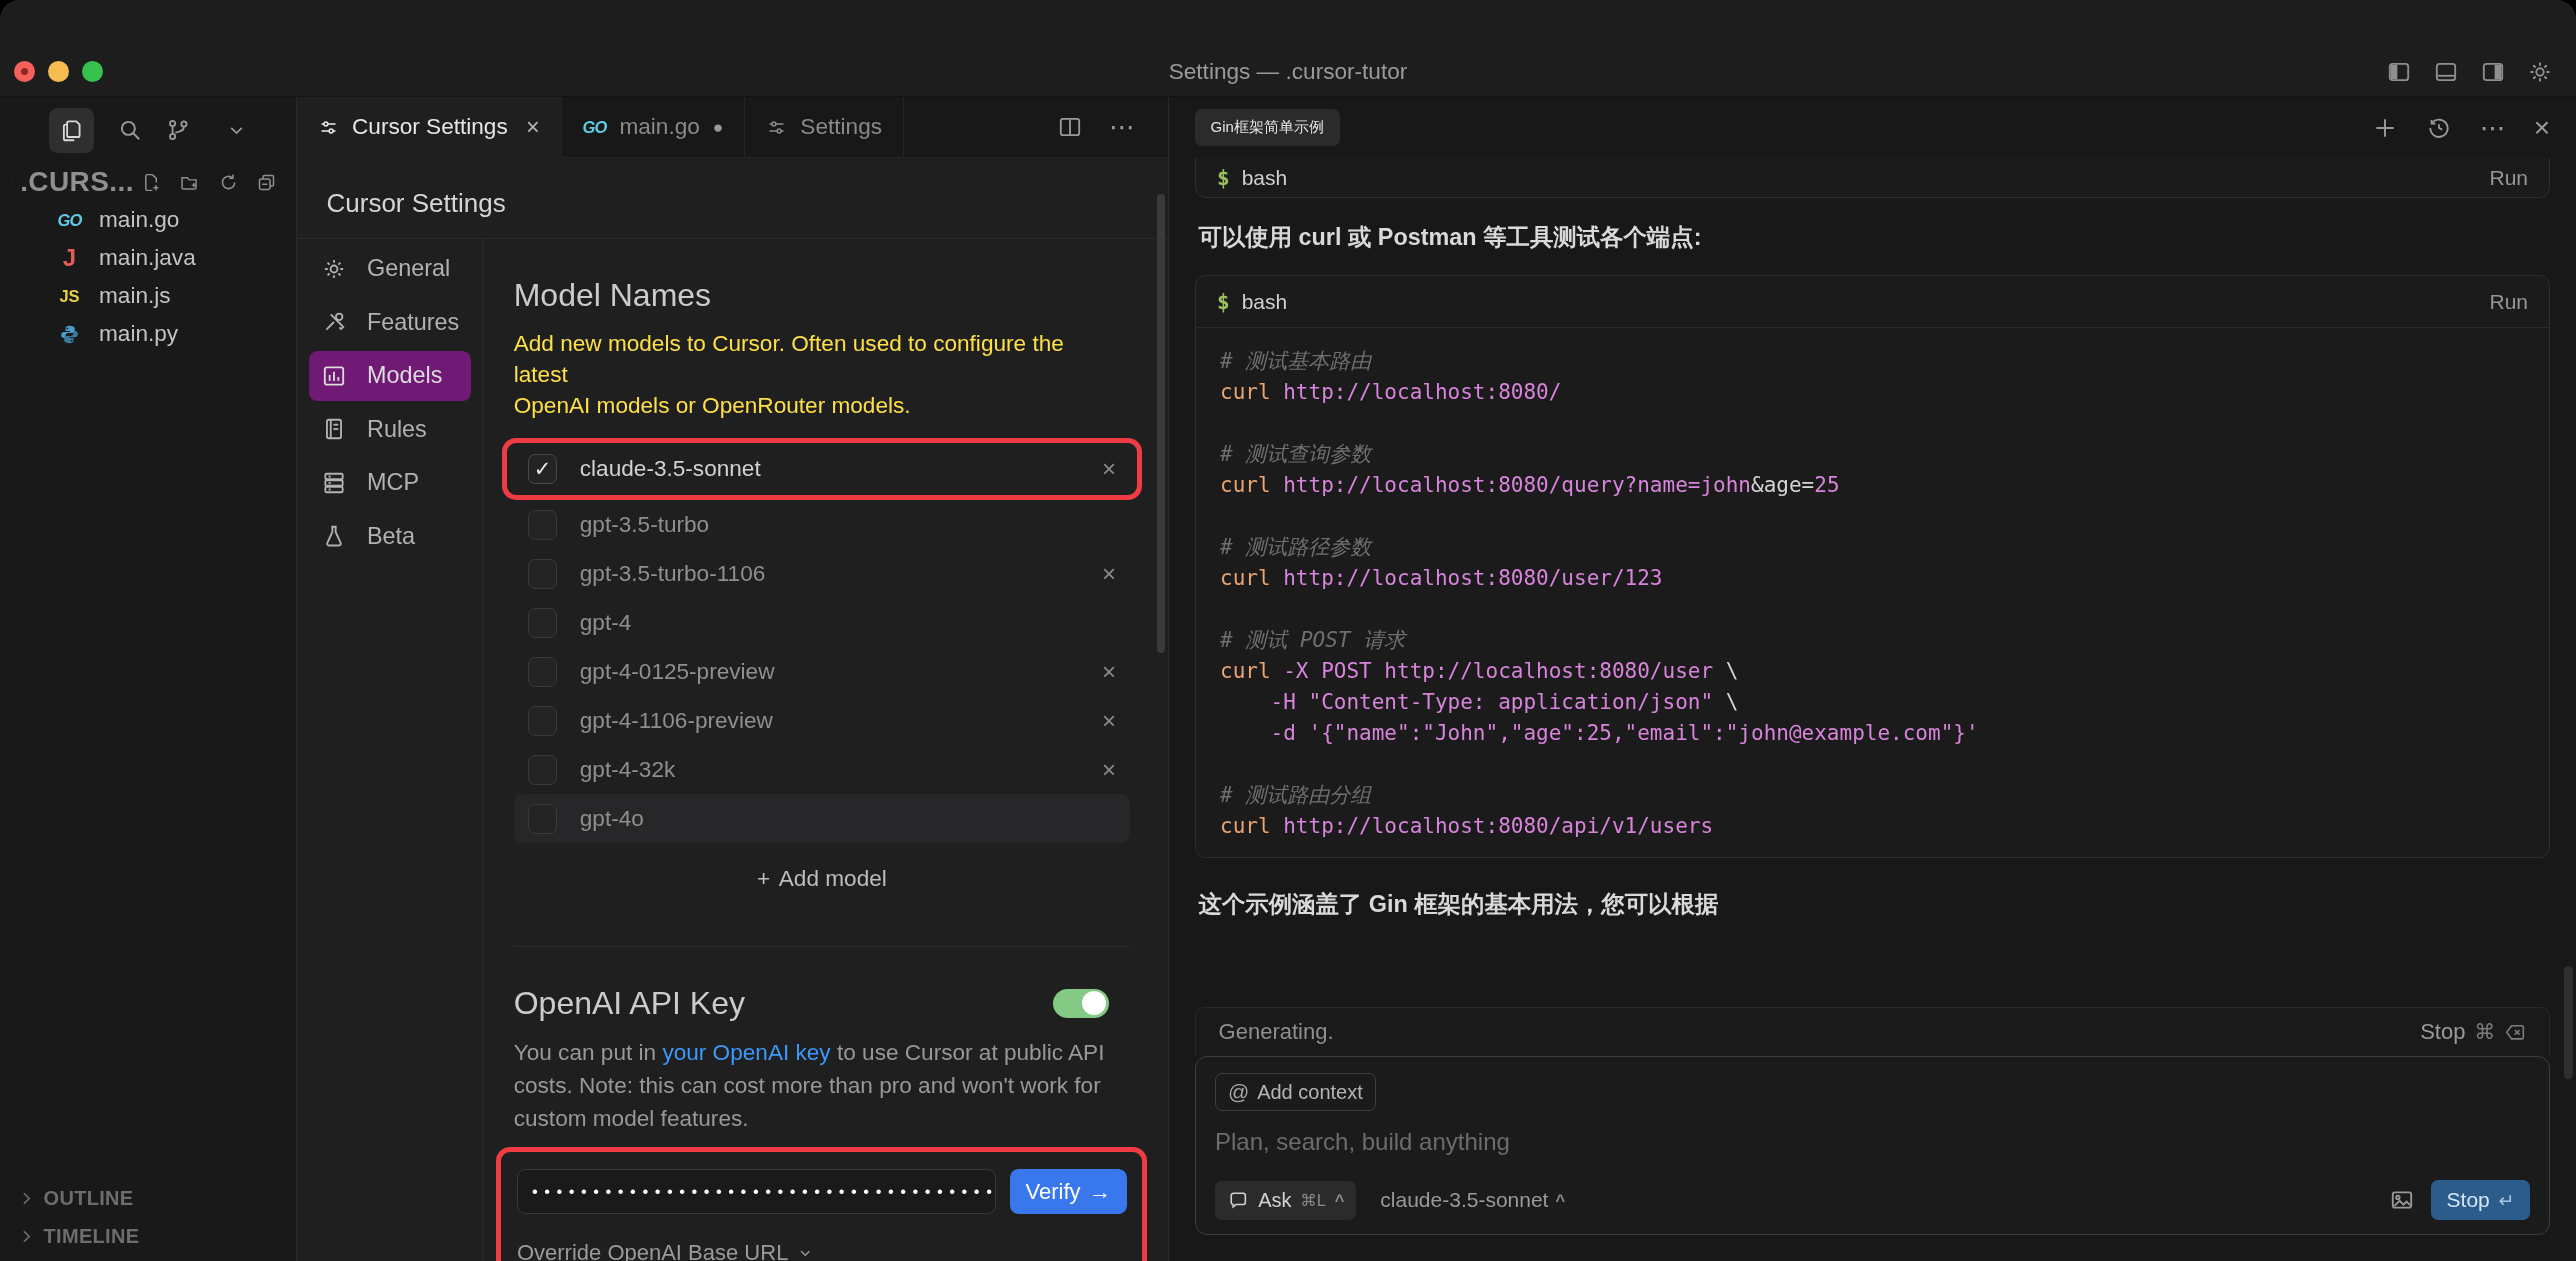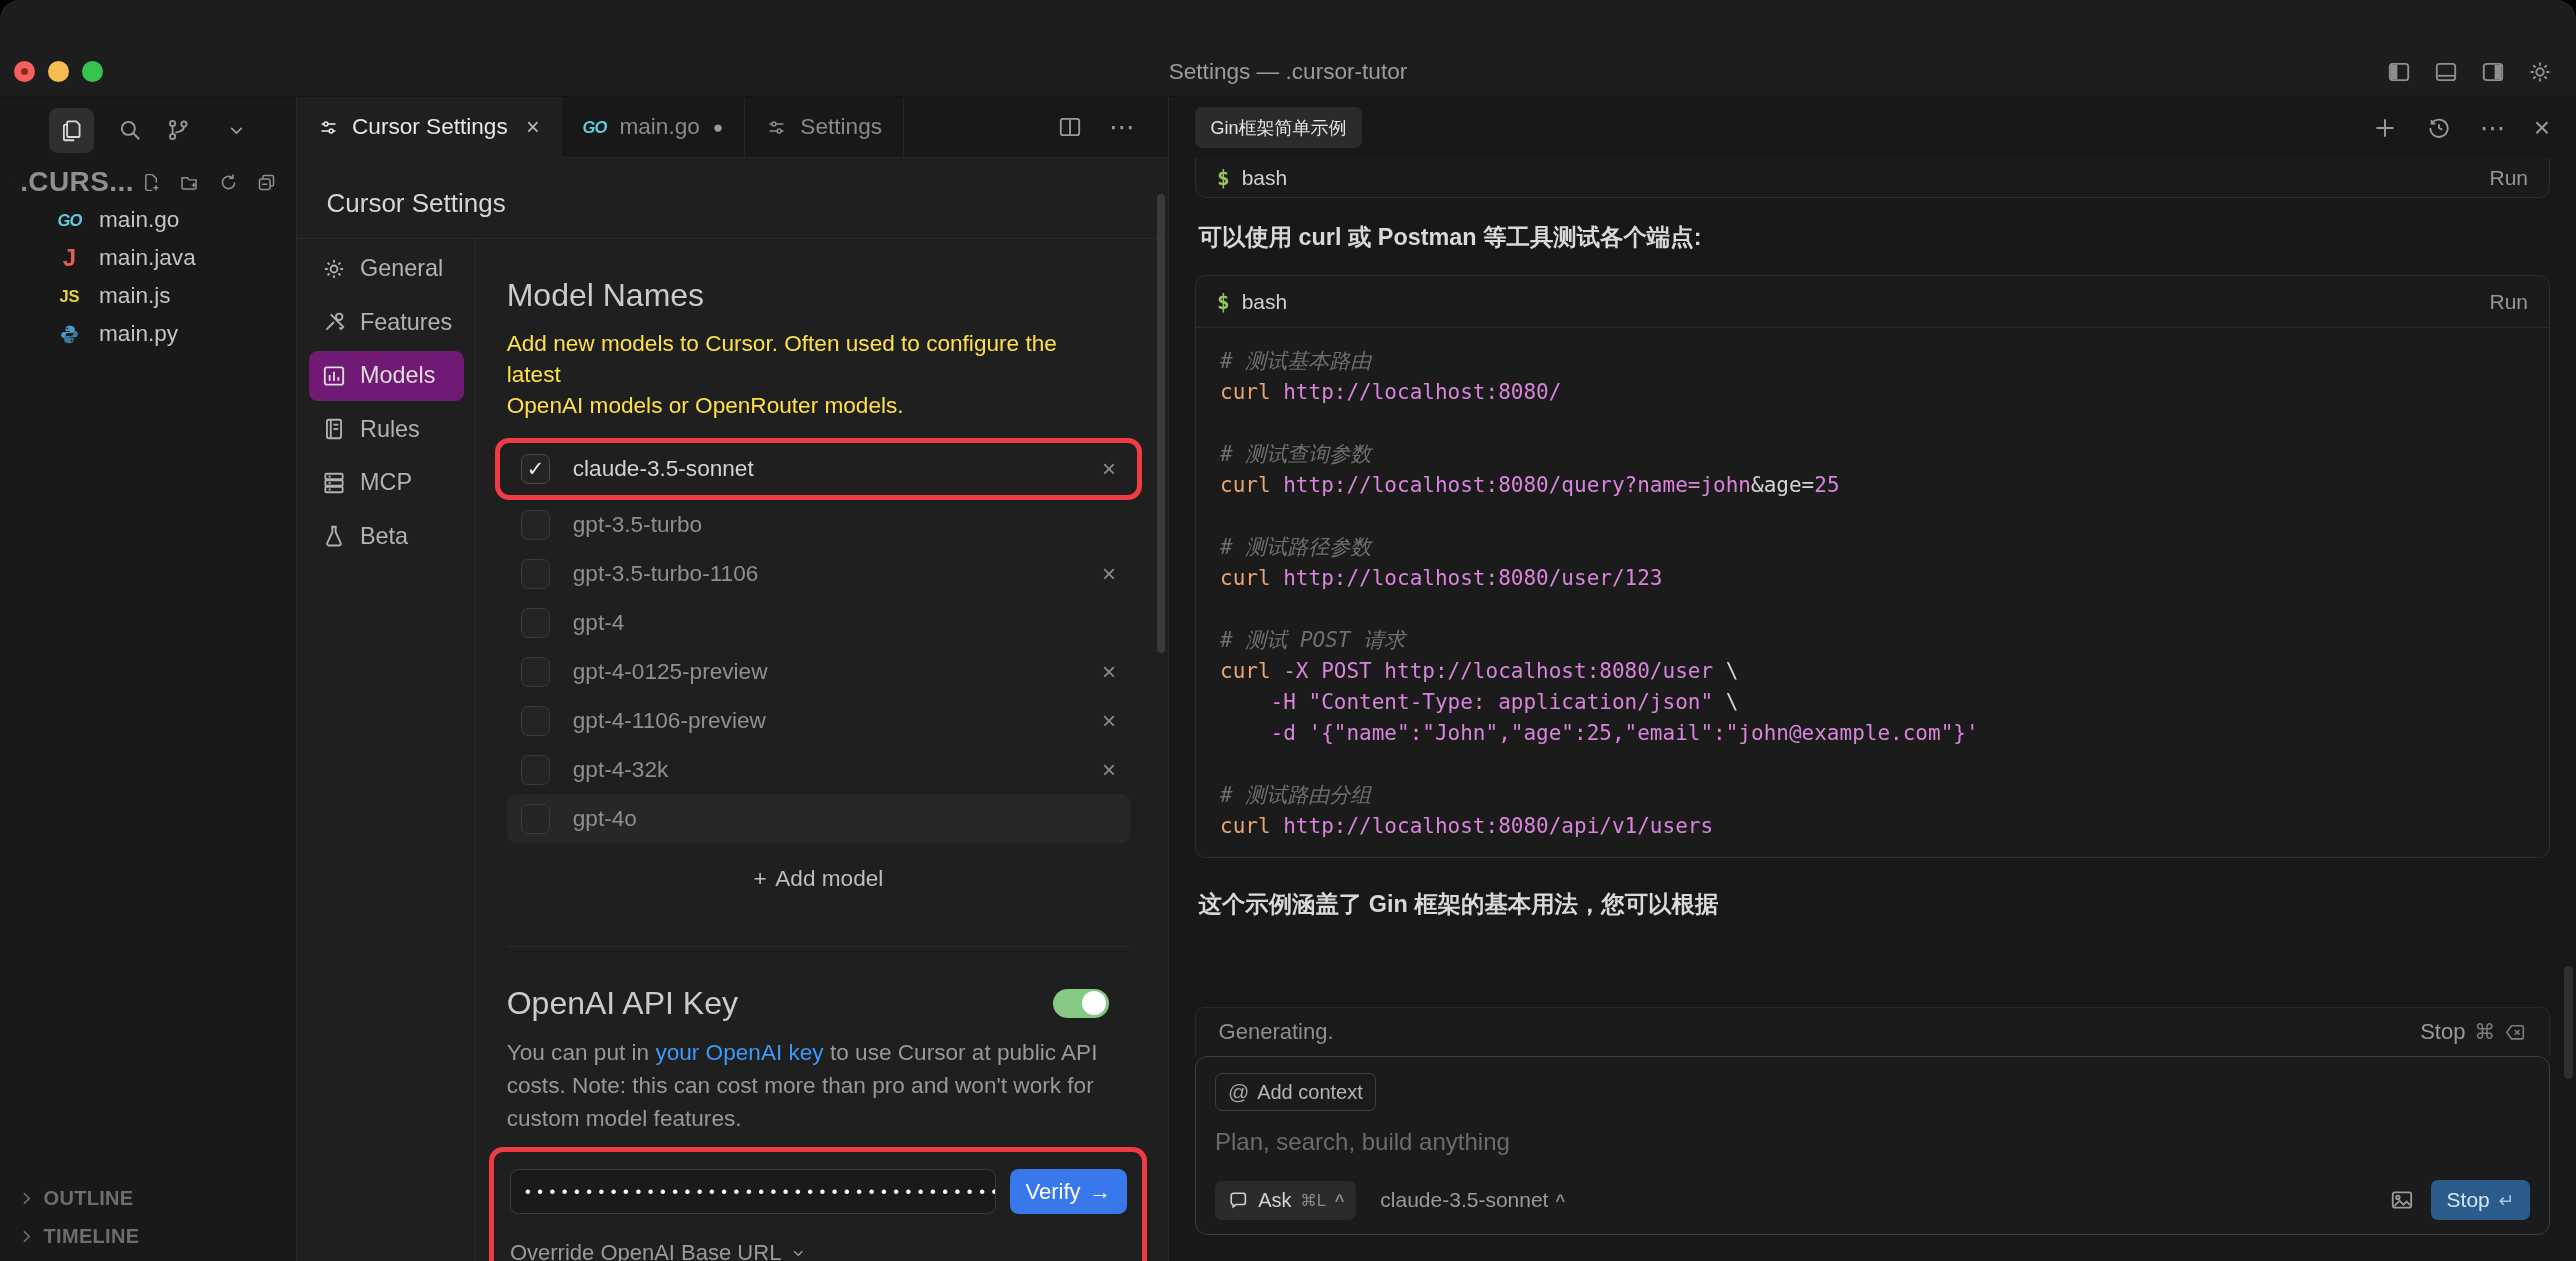--- a/index.html
+++ b/index.html
@@ -47,21 +47,21 @@
   .tab{display:flex;align-items:center;gap:13px;padding:0 21px;font-size:22.6px;color:#8a8a8a;border-right:0.9px solid #242424;}
   .tab.active{background:#1f1f1f;color:#e6e6e6;margin-bottom:-0.9px;}
   .tab .tx{margin-left:5.2px;color:#b5b5b5;font-size:23.4px;}
   .tab .dirty{font-size:17.4px;color:#9a9a9a;}
   .tab-actions{margin-left:auto;display:flex;align-items:center;gap:26px;padding-right:33px;color:#9a9a9a;}
   .dots-glyph{font-size:26px;line-height:26px;}
 
   .page-title{padding:29.5px 0 19px 29.5px;font-size:26px;color:#d6d6d6;}
   .settings-body{flex:1;display:flex;border-top:0.9px solid #2a2a2a;min-height:0;}
   .settings-nav{flex:0 0 172px;padding:5.2px 10.4px 0 12px;border-right:0.9px solid #2a2a2a;}
-  .nav-item{height:50px;display:flex;align-items:center;gap:13px;padding:0 12px;border-radius:8.7px;color:#b2b2b2;font-size:23.4px;margin-bottom:3.5px;}
+  .nav-item{height:50px;display:flex;align-items:center;gap:20px;padding:0 12px;border-radius:8.7px;color:#b2b2b2;font-size:23.4px;margin-bottom:3.5px;}
   .nav-item.active{background:#701a75;color:#dcdcdc;}
   .settings-content{flex:1;padding:38px 38px 0 31px;min-width:0;}
   .h2{font-size:32px;color:#cbcbcb;font-weight:500;}
   .section-desc{margin-top:14px;font-size:22.6px;line-height:31px;color:#fde047;max-width:608px;}
   .model-list{margin-top:17.4px;}
   .red-ring{border:5.2px solid #ee3b44;border-radius:14px;margin:0 -12px;padding:1.7px 7px;}
   .model-row{height:49px;display:flex;align-items:center;gap:22.6px;padding:0 14px;font-size:22.6px;color:#8f8f8f;}
   .model-row.first{color:#d2d2d2;}
   .model-row.hover{background:#27272a;border-radius:8.7px;}
   .checkbox{width:29.5px;height:29.5px;flex:0 0 29.5px;border:1.7px solid #3a3a3a;border-radius:7px;background:#242424;display:flex;align-items:center;justify-content:center;color:#ececec;font-size:21px;}
@@ -80,21 +80,21 @@
   .btn-blue{height:45px;padding:0 15.6px;background:#3878ec;border-radius:8.7px;color:#fff;font-size:22px;display:flex;align-items:center;gap:8.7px;flex:0 0 auto;}
   .override{margin-top:26px;color:#9a9a9a;font-size:22px;display:flex;align-items:center;gap:8.7px;}
   .url-row{margin-top:15.6px;display:flex;gap:14px;align-items:center;}
   .url-input{width:340px;height:45px;border:1.7px solid #3a3a3a;border-radius:8.7px;background:#1a1a1a;display:flex;align-items:center;padding:0 15.6px;color:#e3e3e3;font-size:22.6px;}
   .btn-ghost{height:45px;padding:0 14px;border:1.7px solid #3a3a3a;border-radius:8.7px;color:#8a8a8a;font-size:22px;display:flex;align-items:center;gap:8.7px;background:transparent;}
   .ed-scrollbar{position:absolute;right:2.6px;top:97px;width:8.7px;height:459px;background:#3a3a3a;border-radius:4.3px;}
 
   
   .chat{flex:1;display:flex;flex-direction:column;background:#181818;min-width:0;position:relative;}
   .chat-header{height:61px;flex:0 0 61px;display:flex;align-items:center;padding:0 26px;}
-  .chat-tab{background:#2b2b2b;border-radius:7px;padding:8.7px 15.6px;color:#e4e4e4;font-size:18px;}
+  .chat-tab{background:#2b2b2b;border-radius:7px;padding:8.7px 15.6px;color:#e4e4e4;font-size:15px;}
   .chat-ops{margin-left:auto;display:flex;gap:28px;align-items:center;color:#9a9a9a;}
   .x-glyph{font-size:28px;line-height:28px;}
   .chat-scroll{flex:1;min-height:0;padding:0 26px;overflow:hidden;}
   .code-block{border:0.9px solid #2e2e2e;border-radius:10.4px;background:#1b1b1b;}
   .cb-partial{border-top:none;border-radius:0 0 10.4px 10.4px;height:40px;display:flex;align-items:center;gap:12px;padding:0 21px;font-size:21px;color:#d0d0d0;}
   .cb-head{height:52px;display:flex;align-items:center;gap:12px;padding:0 21px;border-bottom:0.9px solid #2a2a2a;font-size:21px;color:#d0d0d0;}
   .dollar{color:#99c35c;font-weight:700;font-family:"DejaVu Sans Mono",monospace;}
   .run{margin-left:auto;color:#969696;}
   .cb-body{padding:17.4px 24px 15.6px;font-family:"DejaVu Sans Mono","Liberation Mono",monospace;font-size:21px;}
   .code-line{min-height:31px;line-height:31px;white-space:pre;}

